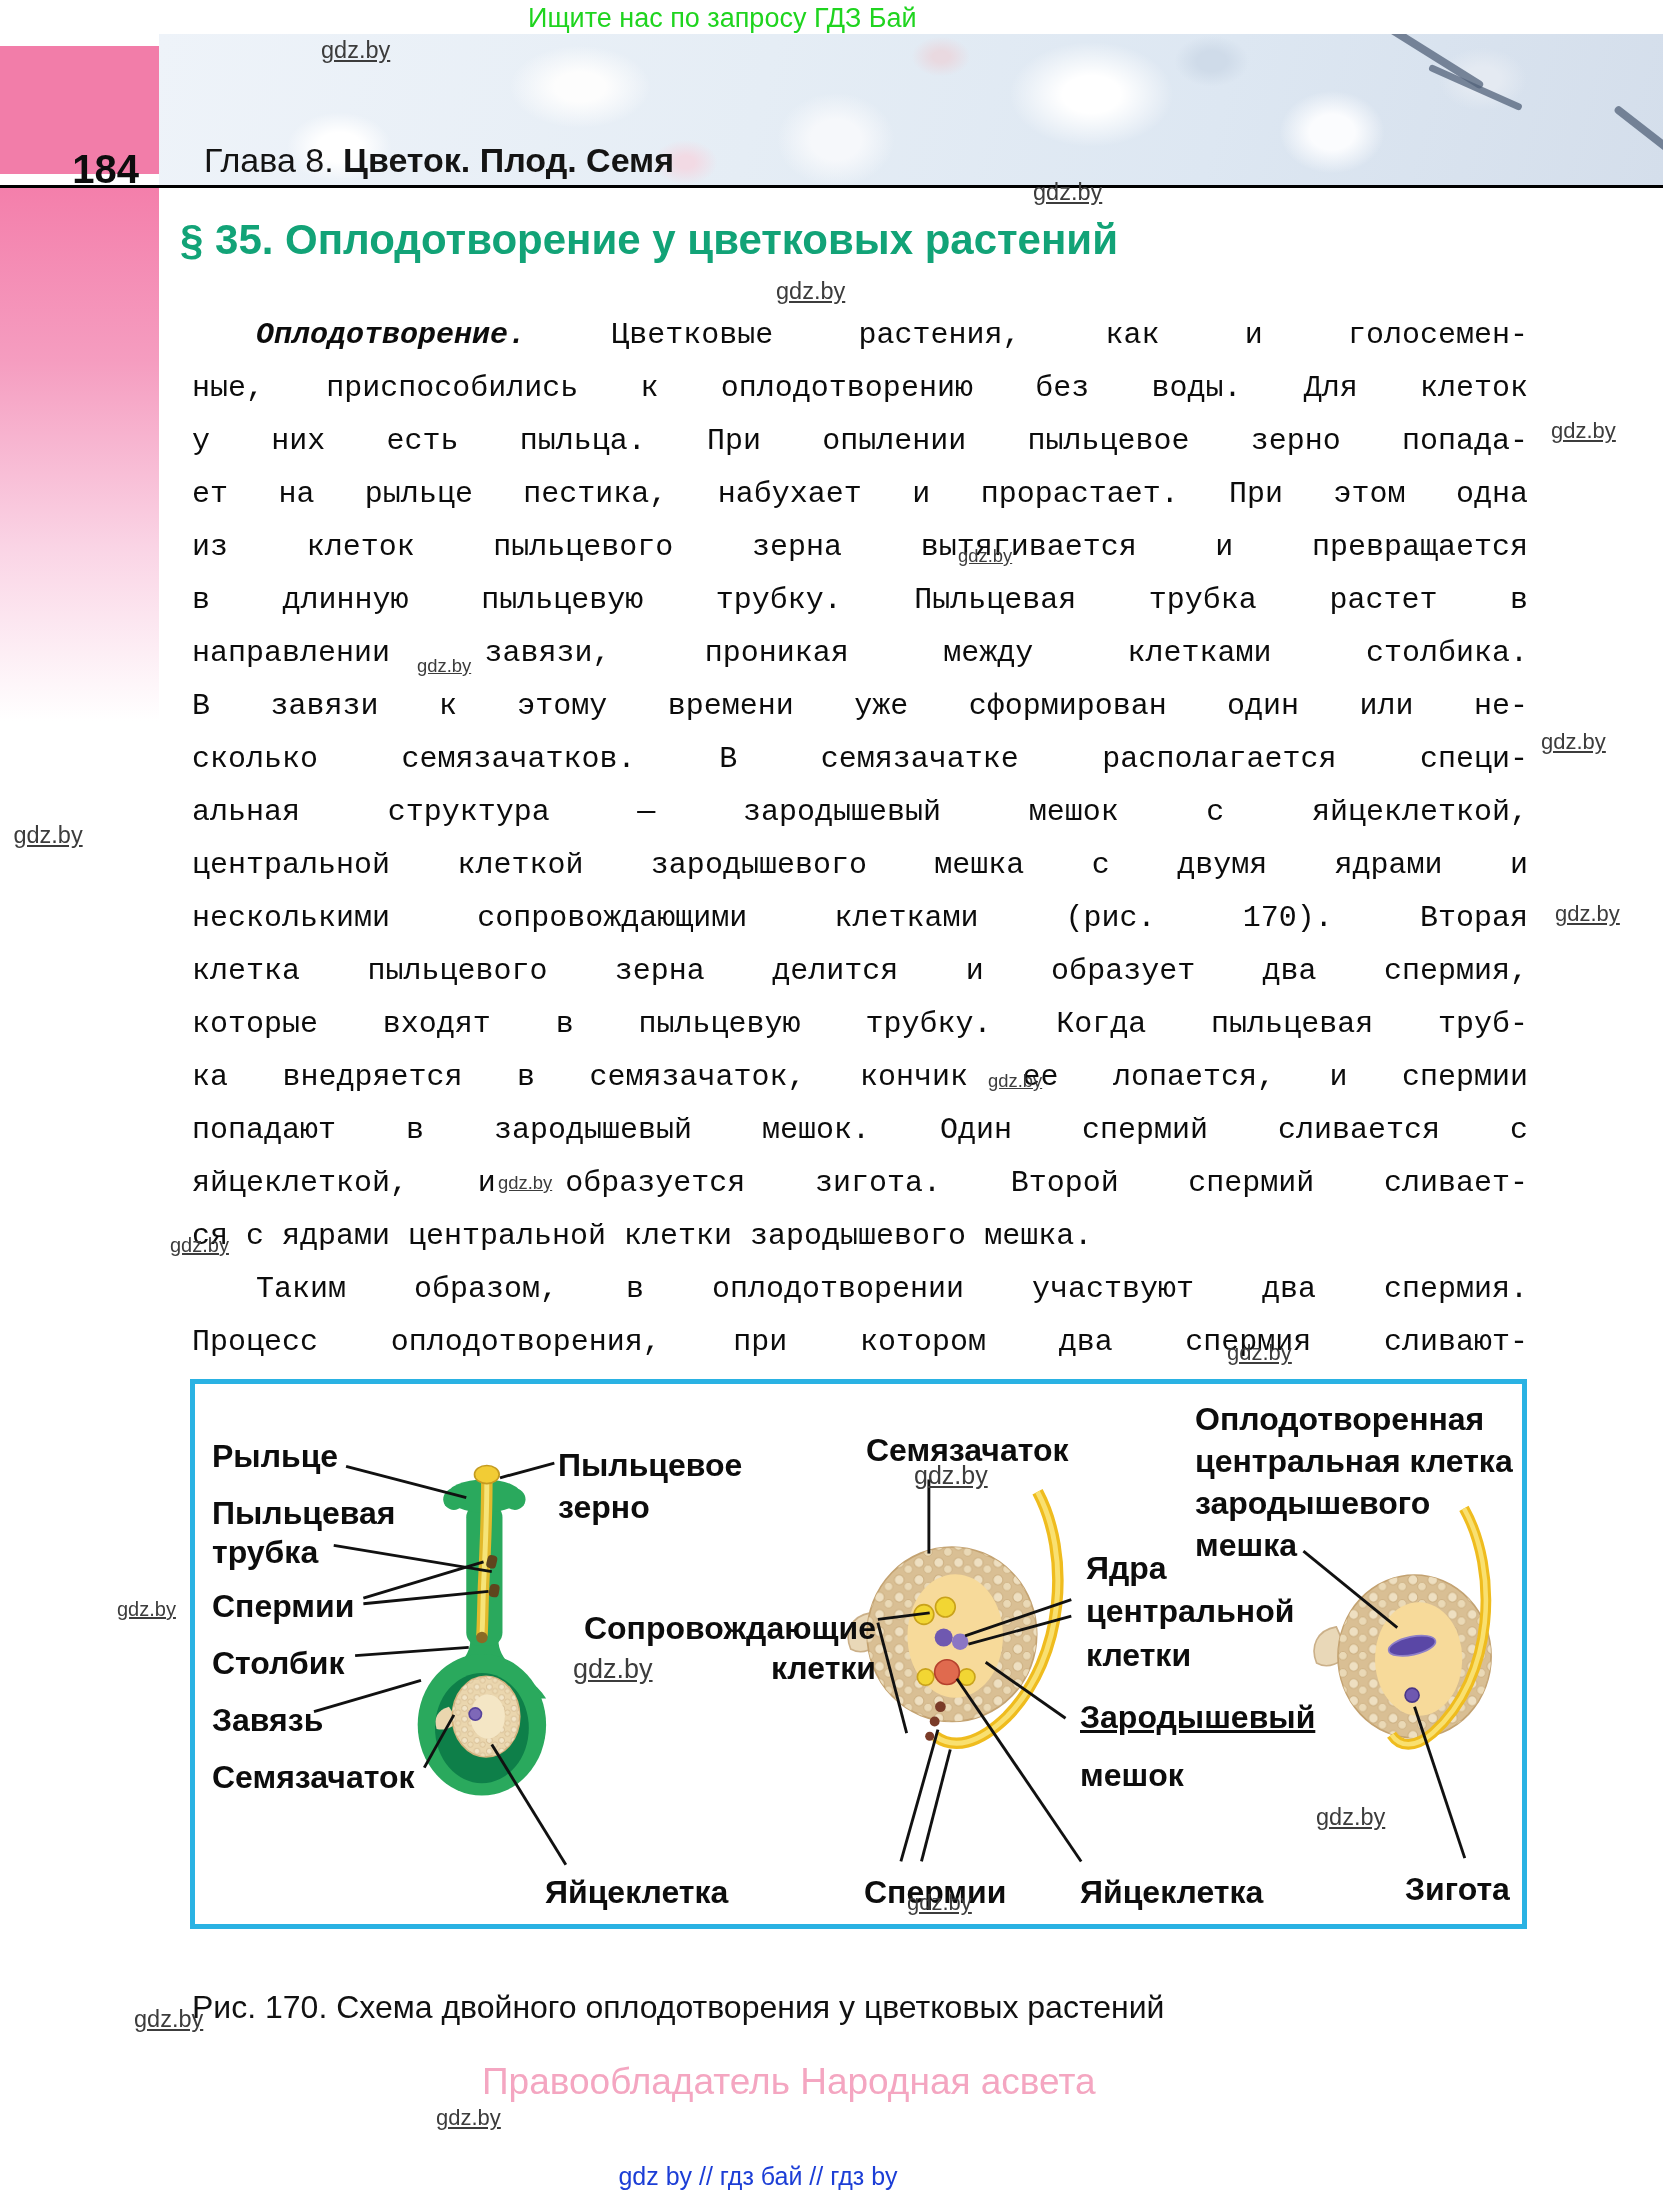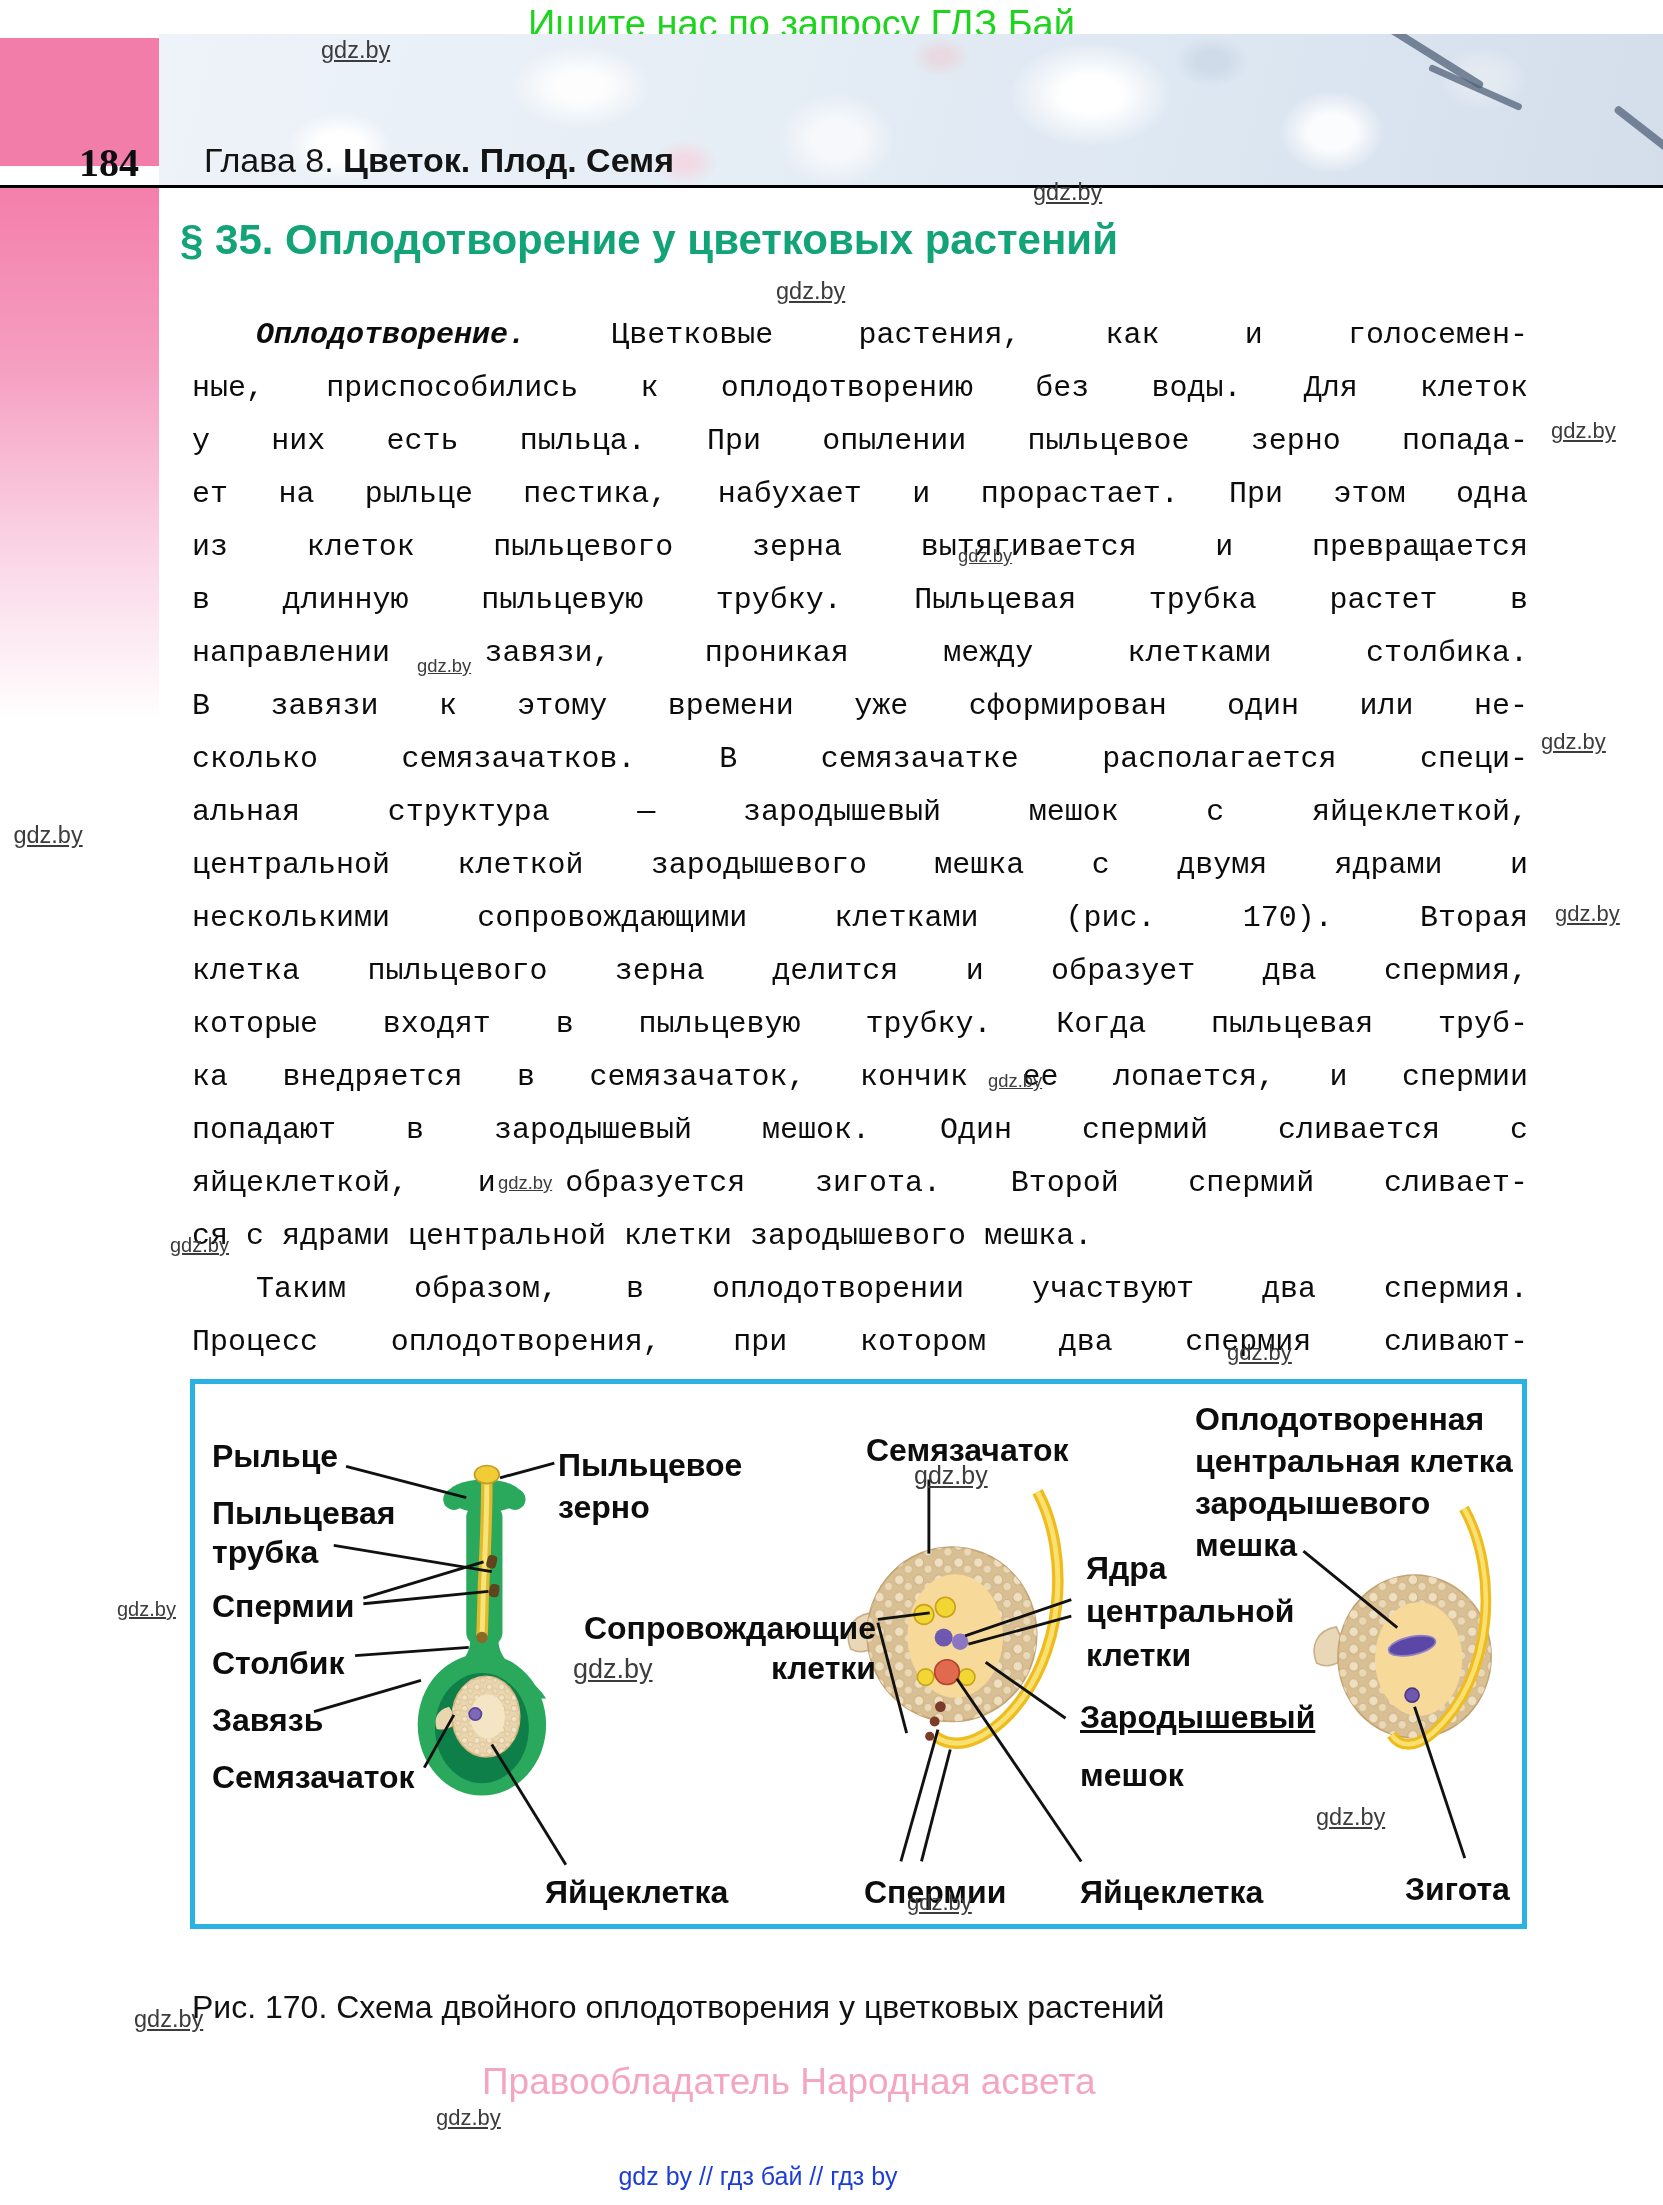--- a/index.html
+++ b/index.html
@@ -1,20 +1,20 @@
 <!DOCTYPE html>
 <html style="font-size:13.4px"><head>
 <meta charset="utf-8">
 <style>
   html,body{margin:0;padding:0;background:#888;}
   .page{position:relative;width:1664px;height:2205px;background:#fff;overflow:hidden;
         font-family:"Liberation Sans",sans-serif;}
 
   
-  .top-banner{position:absolute;left:528px;top:3.4px;font-size:38px;color:#1fd41f;
+  .top-banner{position:absolute;left:528px;top:3.4px;font-size:27px;color:#1fd41f;
               font-family:"Liberation Sans",sans-serif;}
 
   
   .header-band{position:absolute;left:0;top:34px;width:1664px;height:151px;border-bottom:3.4px solid #000;}
   .header-photo{position:absolute;left:159px;top:0;width:1504px;height:151px;
     background:
       radial-gradient(75px 50px at 12% 75%, #ffffff 30%, rgba(255,255,255,0) 70%),
       radial-gradient(101px 59px at 28% 35%, #fdfdfd 25%, rgba(255,255,255,0) 70%),
       radial-gradient(84px 67px at 45% 70%, #f6f8fb 30%, rgba(255,255,255,0) 70%),
       radial-gradient(117px 75px at 62% 40%, #ffffff 25%, rgba(255,255,255,0) 70%),
@@ -22,21 +22,21 @@
       radial-gradient(59px 42px at 88% 30%, #e4eaf2 30%, rgba(255,255,255,0) 75%),
       radial-gradient(50px 34px at 70% 18%, #cfdbe9 30%, rgba(255,255,255,0) 75%),
       radial-gradient(46px 32px at 35% 85%, #f2dae4 20%, rgba(255,255,255,0) 70%),
       radial-gradient(42px 28.5px at 52% 15%, #e9d9e0 20%, rgba(255,255,255,0) 70%),
       linear-gradient(105deg,#eef3f9 0%,#e5edf5 40%,#dde7f2 70%,#d4deeb 100%);
     overflow:hidden;}
   .branch{position:absolute;background:#51617a;opacity:.75;border-radius:5px;}
   .b1{left:1207px;top:15px;width:126px;height:8.4px;transform:rotate(32deg);}
   .b2{left:1266px;top:50px;width:101px;height:6.7px;transform:rotate(24deg);}
   .b3{left:1446px;top:101px;width:101px;height:7.5px;transform:rotate(38deg);}
-  .page-num-block{position:absolute;left:0;top:4px;width:159px;height:128px;background:#f27da9;font-family:Liberation Serif, serif;}
+  .page-num-block{position:absolute;left:0;top:12px;width:159px;height:128px;background:#f27da9;}
   .page-num{position:absolute;right:20px;top:101px;font-size:40px;font-weight:700;color:#0d0d0d;}
   .chapter{position:absolute;left:204px;top:107px;font-size:34px;color:#141414;}
   .chapter b{font-weight:700;}
 
   
   .sidebar{position:absolute;left:0;top:188px;width:159px;height:579px;
     background:linear-gradient(180deg,#f47fab 0%,#f59dc0 30%,#fad4e5 62%,#ffffff 92%);}
 
   
   .title{position:absolute;left:180px;top:216px;font-size:42px;font-weight:700;color:#12a377;}

